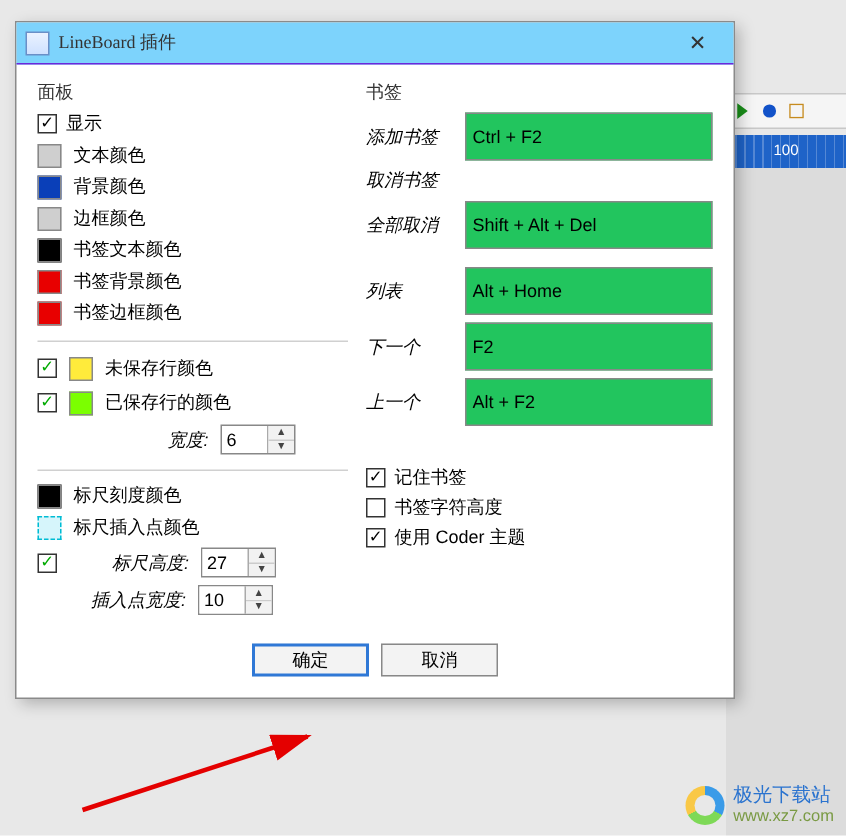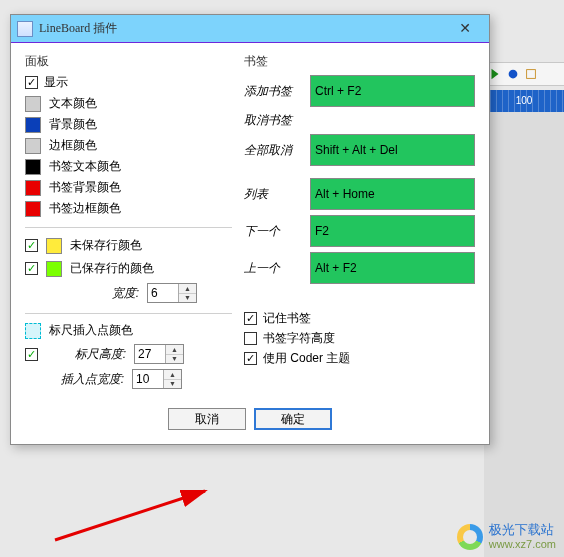--- a/index.html
+++ b/index.html
@@ -241,20 +241,24 @@
           <div class="btns">
               <div>▲</div>
               <div>▼</div>
             </div>
         </div>
       </div>
 
       <hr class="sep">
 
       <div class="sw-row">
+        <div class="swatch" style="background:#000"></div>
+        <span>标尺刻度颜色</span>
+      </div>
+      <div class="sw-row">
         <div class="swatch dashed"></div>
         <span>标尺插入点颜色</span>
       </div>
 
       <div class="lf wide">
         <div class="ck green" style="margin-right:10px;">
             <div class="box">✓</div>
           </div>
         <span class="ll">标尺高度:</span>
         <div class="spin">
@@ -315,25 +319,25 @@
         <span>书签字符高度</span>
       </div>
       <div class="ck">
         <div class="box">✓</div>
         <span>使用 Coder 主题</span>
       </div>
     </div>
   </div>
 
   <div class="btnbar">
+    <div class="btn primary">
+        <span>确定</span>
+      </div>
     <div class="btn">
         <span>取消</span>
-      </div>
-    <div class="btn primary">
-        <span>确定</span>
       </div>
   </div>
 </div>
 
 <svg class="arrow" width="200" height="60">
   <defs>
       <marker id="ah" markerWidth="10" markerHeight="10" refX="8" refY="3" orient="auto">
     <path d="M0,0 L9,3 L0,6 Z" fill="#e40000"></path>
       </marker>
     </defs>

